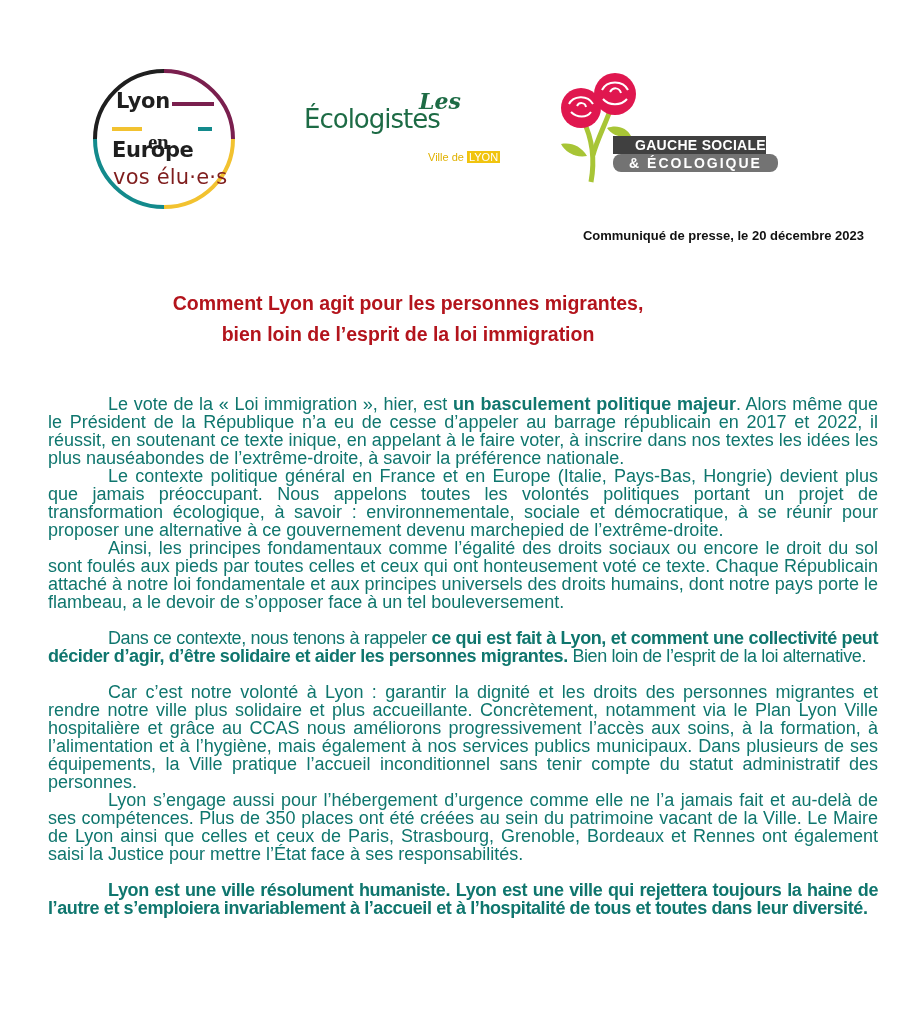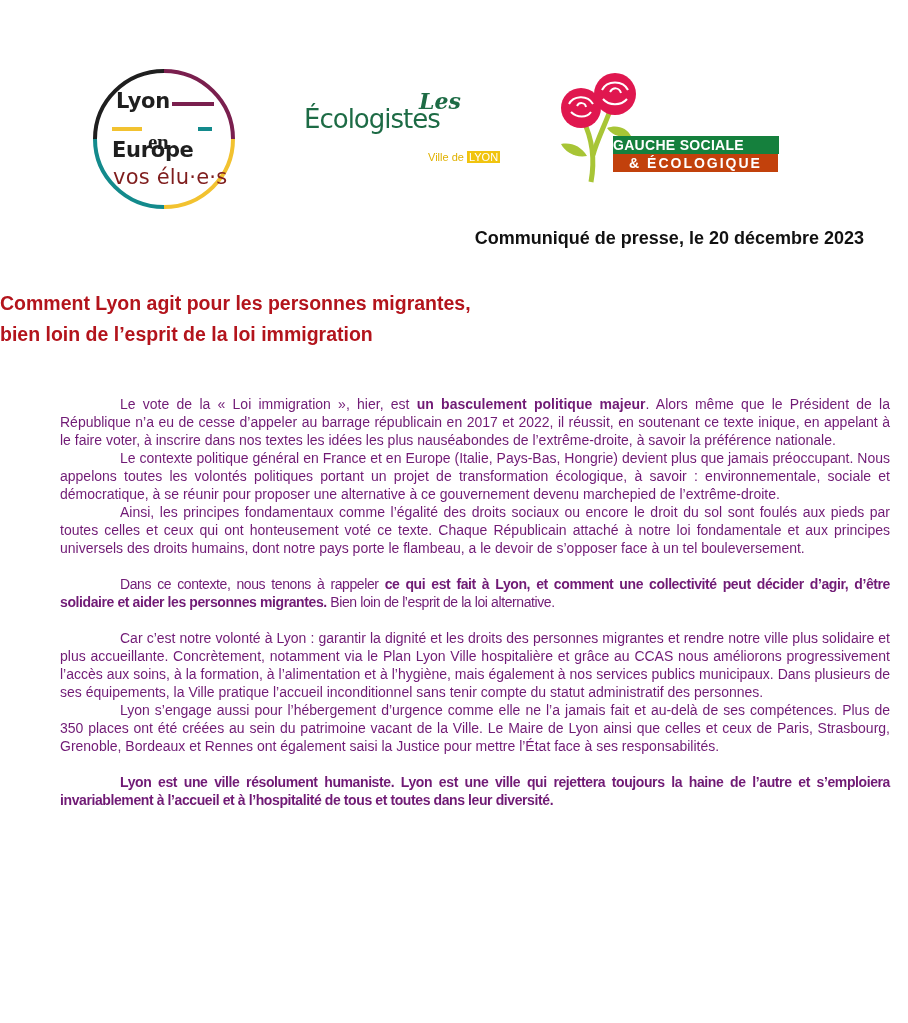--- a/index.html
+++ b/index.html
@@ -18,29 +18,29 @@
 
   .logo-eco { position:absolute; left:300px; top:88px; width:210px; height:90px; }
   .eco-les { position:absolute; left:80px; top:0px; font-family:"DejaVu Serif", serif; font-style:italic; font-weight:bold; font-size:22px; color:#1d6b45;margin-left:39px; }
   .eco-main { position:absolute; left:4px; top:16px; font-family:"DejaVu Sans", sans-serif; font-size:26px; color:#1d6b45; letter-spacing:-1px; }
   .eco-ville { position:absolute; left:128px; top:63px; font-size:11px; color:#e0b100; white-space:nowrap; }
   .eco-ville .lyon { background:#f1c40f; color:#fff; padding:0 2px; }
 
   .logo-soc { position:absolute; left:555px; top:70px; width:240px; height:115px; }
   .soc-title { position:absolute; left:58px; top:39px; font-weight:bold; font-size:23px; color:#e0174f; letter-spacing:0px; }
   .soc-title .s { color:#b21b3a; }
-  .soc-band1 { position:absolute; left:58px; top:66px; width:166px; height:18px; background:#15803d; color:#fff; font-weight:bold; font-size:14px; line-height:18px; text-align:left; letter-spacing:0.3px; }
-  .soc-band2 { position:absolute; left:58px; top:84px; width:165px; height:18px; background:#c2410c; color:#fff; font-weight:bold; font-size:14px; line-height:18px; text-align:center; letter-spacing:2px; }
+  .soc-band1 { position:absolute; left:58px; top:66px; width:153px; height:18px; background:#404040; color:#fff; font-weight:bold; font-size:14px; line-height:18px; text-align:right; letter-spacing:0.3px; }
+  .soc-band2 { position:absolute; left:58px; top:84px; width:165px; height:18px; background:#737373; color:#fff; font-weight:bold; font-size:14px; line-height:18px; text-align:center; letter-spacing:2px;border-radius:8px; }
 
   
-  .press-date { position:absolute; right:44px; top:228px; font-family:"Liberation Sans", sans-serif; font-weight:bold; font-size:18px; color:#111; }
-  .title { position:absolute; left:0; width:816px; top:288px; font-weight:bold; font-size:19.5px; line-height:31px; color:#b3141c; }
+  .press-date { position:absolute; right:44px; top:228px; font-family:"Liberation Sans", sans-serif; font-weight:bold; font-size:13px; color:#111; }
+  .title { position:absolute; left:0; width:816px; top:288px; text-align:center; font-weight:bold; font-size:19.5px; line-height:31px; color:#b3141c; }
 
   
-  .body { position:absolute; left:60px; top:395px; width:830px; font-size:14px; line-height:18px; color:#701a75; }
+  .body { position:absolute; left:48px; top:395px; width:830px; font-size:18px; line-height:18px; color:#0f766e; }
   .body p { margin:0; text-indent:60px; text-align:justify; }
   .body .gap { height:18px; }
   .body b { font-weight:bold; }
   .condensed { font-family:"Liberation Sans", sans-serif; letter-spacing:-0.4px; }
 </style>
 </head>
 <body>
 
 <div class="logo-lec">
   <svg width="156" height="146" viewBox="0 0 156 146">

